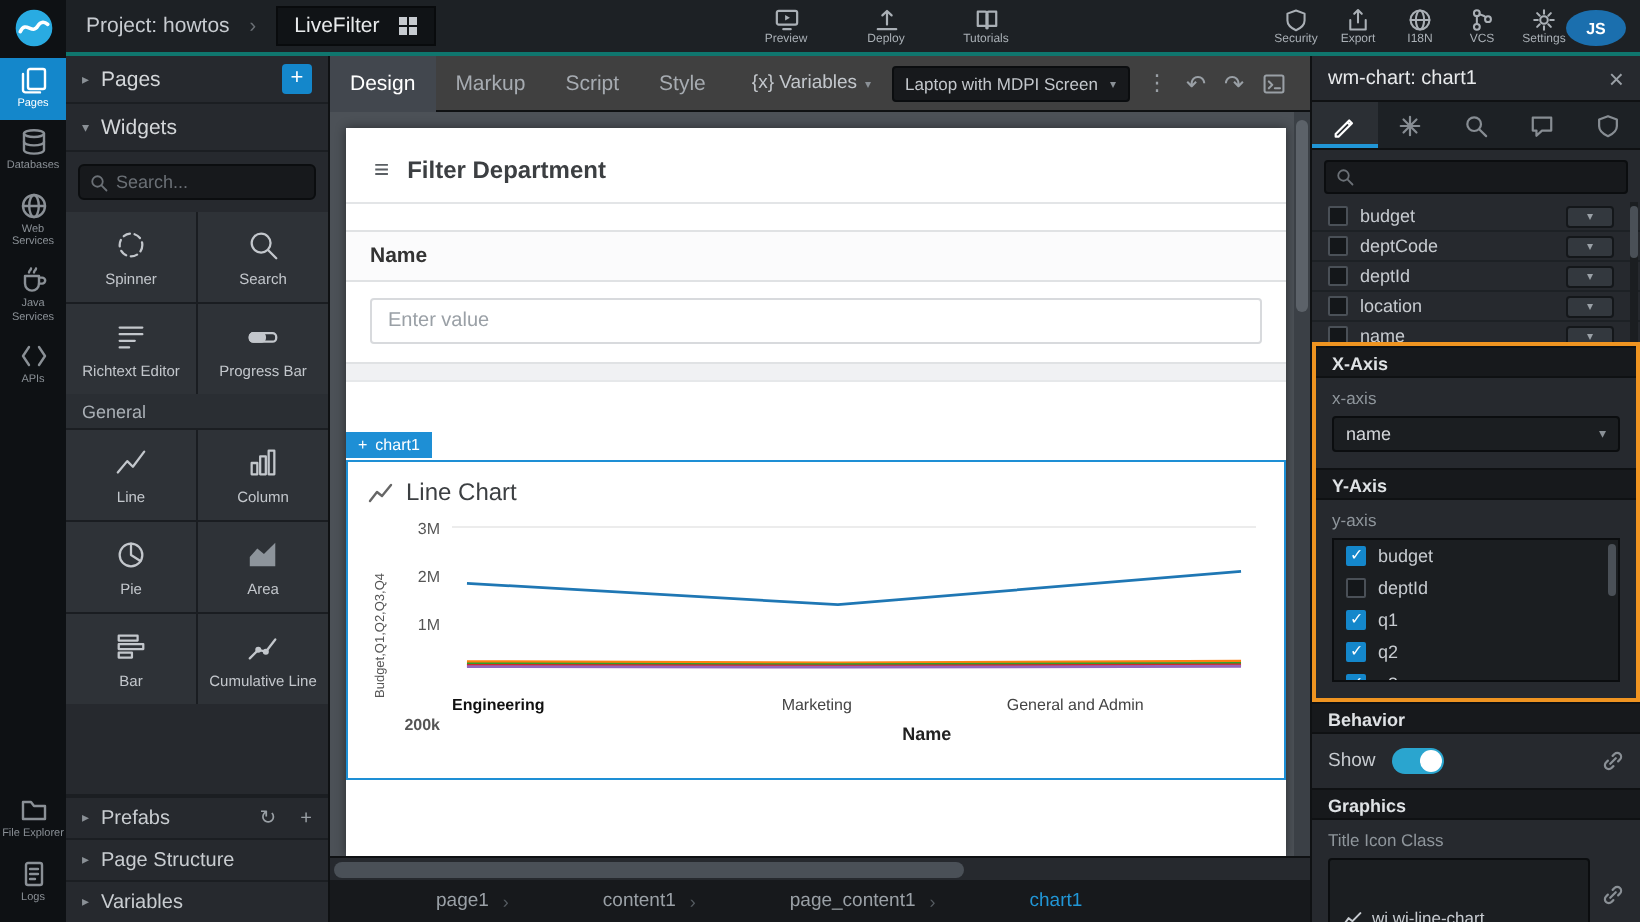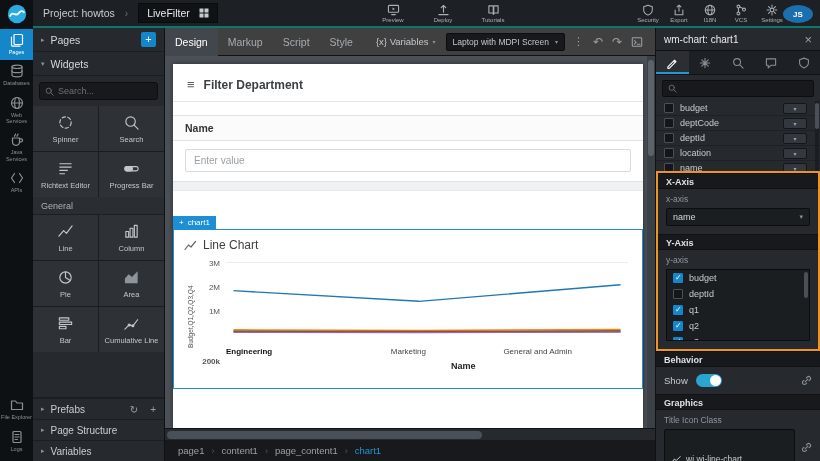--- a/index.html
+++ b/index.html
@@ -82,21 +82,21 @@
   .xt2{left:69%;}
   .xlabel{position:absolute;left:42px;right:4px;top:101px;font-size:9px;}
   .xlabel span{position:absolute;left:56%;font-weight:bold;color:#222;}
   .canvas-vscroll{position:absolute;right:0;top:0;width:8px;height:100%;background:#3b4046;}
   .canvas-vthumb{position:absolute;left:1px;top:4px;width:6px;height:96px;background:#5c6269;border-radius:3px;cursor:pointer;}
 
   
   .hscroll{position:absolute;left:165px;top:428px;width:490px;height:12px;background:#26292e;border-top:1px solid #0f1113;z-index:3;}
   .hthumb{position:absolute;left:2px;top:2px;width:315px;height:8px;background:#4a5057;border-radius:4px;cursor:pointer;}
   .crumbbar{position:absolute;left:165px;top:440px;width:490px;height:21px;background:#17191c;display:flex;align-items:center;padding:0 13px;gap:7px;font-size:9.5px;z-index:3;}
-  .crumb{color:#9aa0a6;cursor:pointer;}
+  .crumb{color:#9aa0a6;cursor:pointer;margin-left:40px;}
   .crumb.active{color:#2196d6;}
   .crumb-sep{color:#565c62;font-size:9px;}
 
   
   .rightpanel{position:absolute;left:655px;top:28px;width:165px;bottom:0;background:#26292e;border-left:1px solid #0f1113;display:flex;flex-direction:column;z-index:5;}
   .rp-header{height:22px;display:flex;align-items:center;padding:0 8px;color:#e8eaec;font-size:10px;flex:none;}
   .rp-close{margin-left:auto;color:#9aa0a6;font-size:13px;cursor:pointer;line-height:1;}
   .rp-tabs{height:25px;background:#1d2125;display:flex;border-top:1px solid #0f1113;border-bottom:1px solid #0f1113;flex:none;}
   .rp-tab{flex:1;display:flex;align-items:center;justify-content:center;color:#878d93;cursor:pointer;}
   .rp-tab.active{color:#fff;background:#2b2f34;box-shadow:inset 0 -2px 0 #2196d6;}

